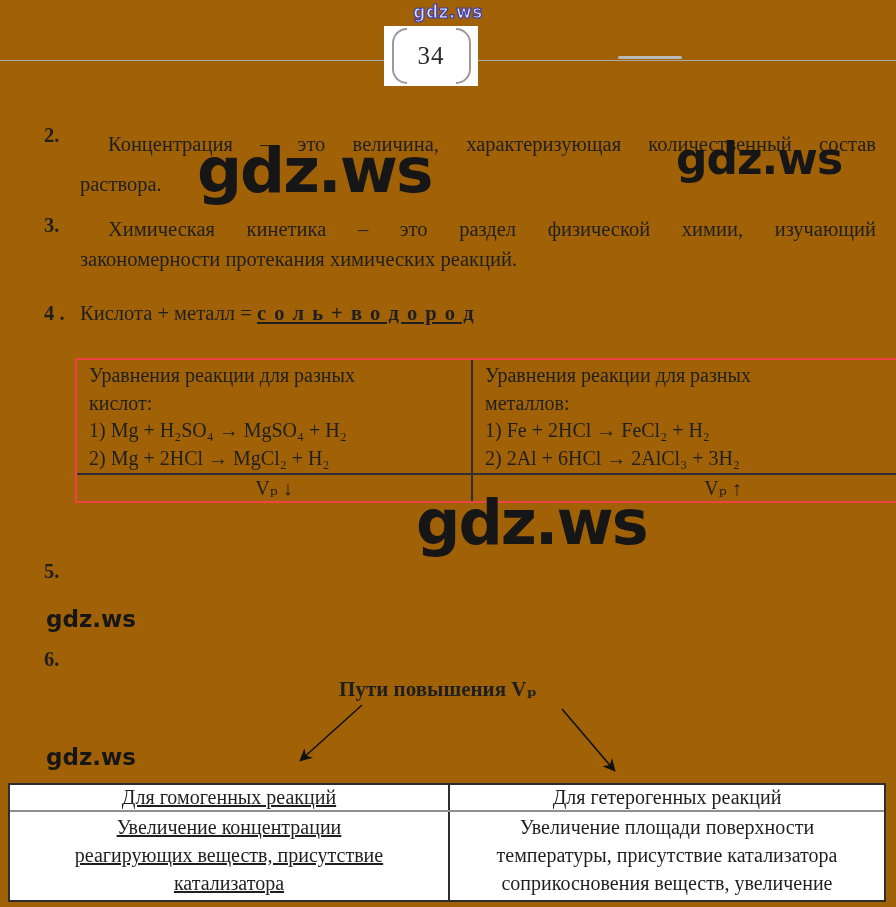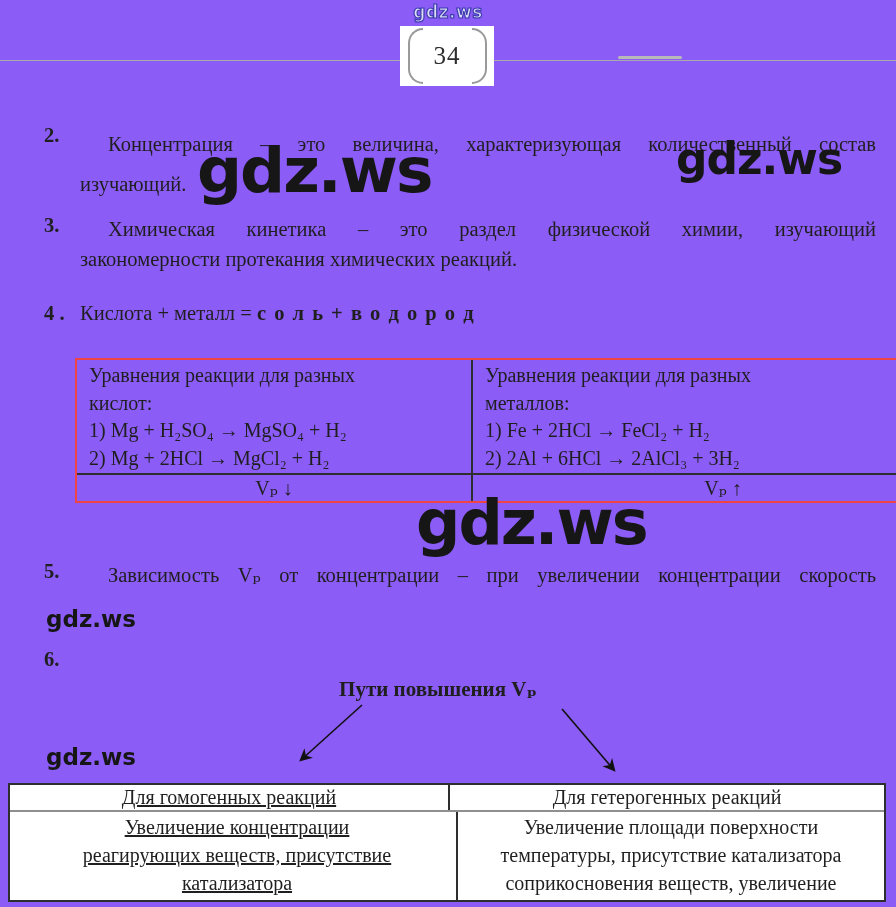--- a/index.html
+++ b/index.html
@@ -1,23 +1,23 @@
 <!DOCTYPE html>
 <html><head>
 <meta charset="utf-8">
 <style>
   * { margin:0; padding:0; box-sizing:border-box; }
   html,body { width:896px; height:907px; background:#ffffff; overflow:hidden; }
-  #page { position:relative; width:896px; height:907px; background:#8b5cf6;
+  #page { position:relative; width:896px; height:907px; background:#a16207;
           font-family:"Liberation Serif","DejaVu Serif",serif; color:#1f1f1f; }
 
   
   .hrule { position:absolute; left:0; top:60px; width:896px; height:1px; background:#a9a9a9; }
   .hrule-dark { position:absolute; left:618px; top:56px; width:64px; height:3px; background:#b9b9b9; border-radius:2px; }
-  .page-badge { position:absolute; left:400px; top:26px; width:94px; height:60px; background:#fff;
+  .page-badge { position:absolute; left:384px; top:26px; width:94px; height:60px; background:#fff;
                 display:flex; align-items:center; justify-content:center; z-index:2; }
   .bracket { width:15px; height:56px; border:2px solid #9a9a9a; }
   .bracket.l { border-right:none; border-radius:16px 0 0 16px; }
   .bracket.r { border-left:none; border-radius:0 16px 16px 0; }
   .pagenum { font-size:25px; color:#2d2d2d; margin:0 11px; letter-spacing:1px; }
 
   
   .wm { position:absolute; font-family:"DejaVu Sans","Liberation Sans",sans-serif; font-weight:700;
         color:#161616; z-index:3; white-space:nowrap; }
   .wm-top { left:0; right:0; top:2px; text-align:center; font-size:17px;
@@ -31,21 +31,21 @@
   
   .item { position:absolute; left:0; width:896px; }
   .item .num { position:absolute; left:44px; top:0; font-weight:bold; font-size:20.5px; }
   .item .body { position:absolute; left:80px; width:796px; font-size:20.5px; }
   .line { white-space:nowrap; }
   .jline { text-align:justify; text-align-last:justify;margin-left:28px; }
   #item2 { top:124px; } #item2 .line,#item2 .jline { line-height:40px; }
   #item3 { top:214px; } #item3 .line,#item3 .jline { line-height:30px; }
   #item4 { top:302px; }
   #item4 .body { font-size:20.5px; }
-  #item4 .boldsp { font-weight:bold; letter-spacing:1.5px; }
+  #item4 .boldsp { font-weight:bold; letter-spacing:1.5px;text-decoration:underline; }
   #item5 { top:560px; } #item5 .line,#item5 .jline { line-height:30px; }
   #item6 { top:648px; }
 
   
   .t1 { position:absolute; left:75px; top:358px; width:880px; border:2px solid #ef4444; z-index:1; }
   .t1 .row1 { display:flex; }
   .t1 .cell { font-size:20px; line-height:27.5px; padding:2px 8px 1px 12px; }
   .t1 .row1 .cell.lc { width:396px; border-right:2px solid #2e2e2e; }
   .t1 .row1 .cell.rc { flex:1; }
   .t1 .row2 { display:flex; border-top:2px solid #2e2e2e;gap:20px; }
@@ -54,21 +54,21 @@
   .t1 .row2 .cell.rc { flex:1; }
 
   
   .diag-title { position:absolute; left:0; top:676px; width:876px; text-align:center; font-size:21px;font-weight:bold; }
   #arrows { position:absolute; left:0; top:0; width:896px; height:907px; z-index:1; pointer-events:none; }
 
   
   .t2 { position:absolute; left:8px; top:783px; width:878px; border:2px solid #2e2e2e; background:#fff; }
   .t2 .hrow { display:flex; border-bottom:2px solid #8f8f8f; }
   .t2 .hrow .cell { font-size:20px; line-height:25px; height:25px; text-align:center; }
-  .t2 .brow { display:flex;padding-left:8px; }
+  .t2 .brow { display:flex; }
   .t2 .cell.lc { width:438px;text-decoration:underline; }
   .t2 .cell.rc { flex:1; border-left:2px solid #2e2e2e; }
   .t2 .brow .cell { font-size:20px; line-height:28px; text-align:center; padding:1px 4px 3px; }
 </style>
 </head>
 <body>
 
 <div id="page">
 
   <div class="wm wm-top">gdz.ws</div>
@@ -80,21 +80,21 @@
     <div class="bracket r"></div>
   </div>
 
   <div class="wm wm-big-left">gdz.ws</div>
   <div class="wm wm-big-right">gdz.ws</div>
 
   <div class="item" id="item2">
     <span class="num">2.</span>
     <div class="body">
       <div class="jline">Концентрация – это величина, характеризующая количественный состав</div>
-      <div class="line">изучающий.</div>
+      <div class="line">раствора.</div>
     </div>
   </div>
 
   <div class="item" id="item3">
     <span class="num">3.</span>
     <div class="body">
       <div class="jline">Химическая кинетика – это раздел физической химии, изучающий</div>
       <div class="line">закономерности протекания химических реакций.</div>
     </div>
   </div>
@@ -125,21 +125,20 @@
       <div class="cell lc">Vₚ ↓</div>
       <div class="cell rc">Vₚ ↑</div>
     </div>
   </div>
 
   <div class="wm wm-big-center">gdz.ws</div>
 
   <div class="item" id="item5">
     <span class="num">5.</span>
     <div class="body">
-      <div class="jline">Зависимость Vₚ от концентрации – при увеличении концентрации скорость</div>
     </div>
   </div>
 
   <div class="wm wm-small-1">gdz.ws</div>
 
   <div class="item" id="item6">
     <span class="num">6.</span>
   </div>
 
   <div class="diag-title">Пути повышения Vₚ</div>

